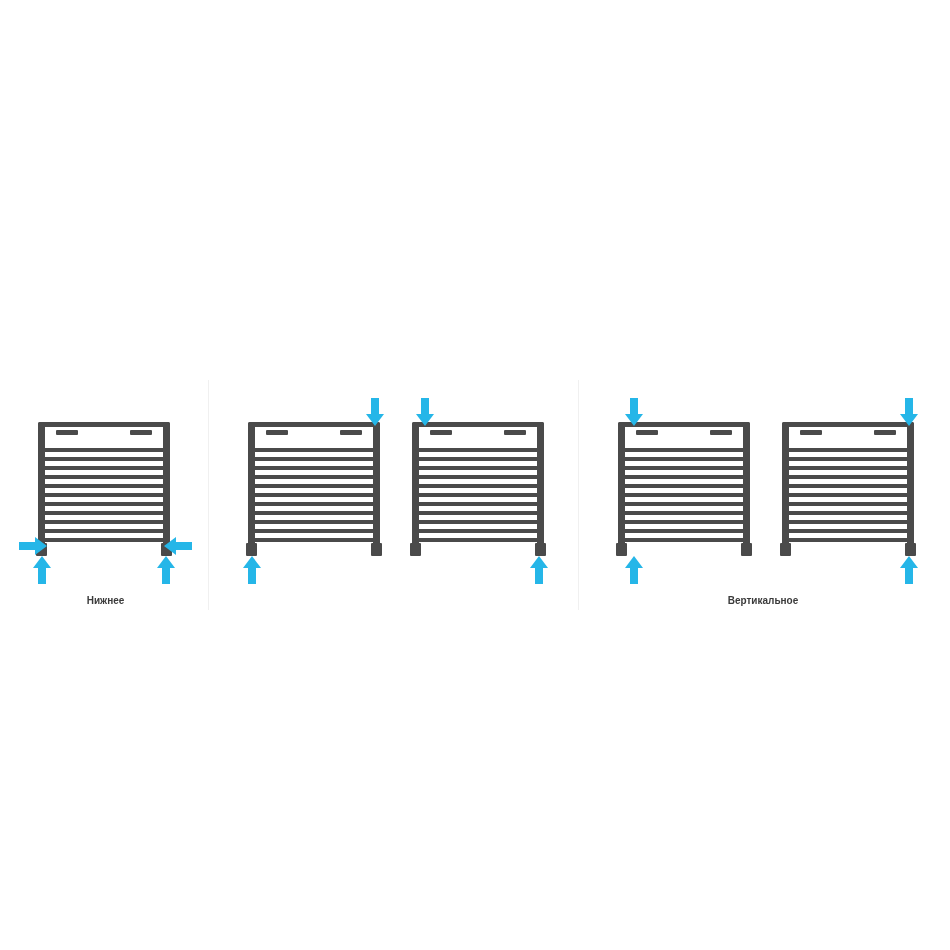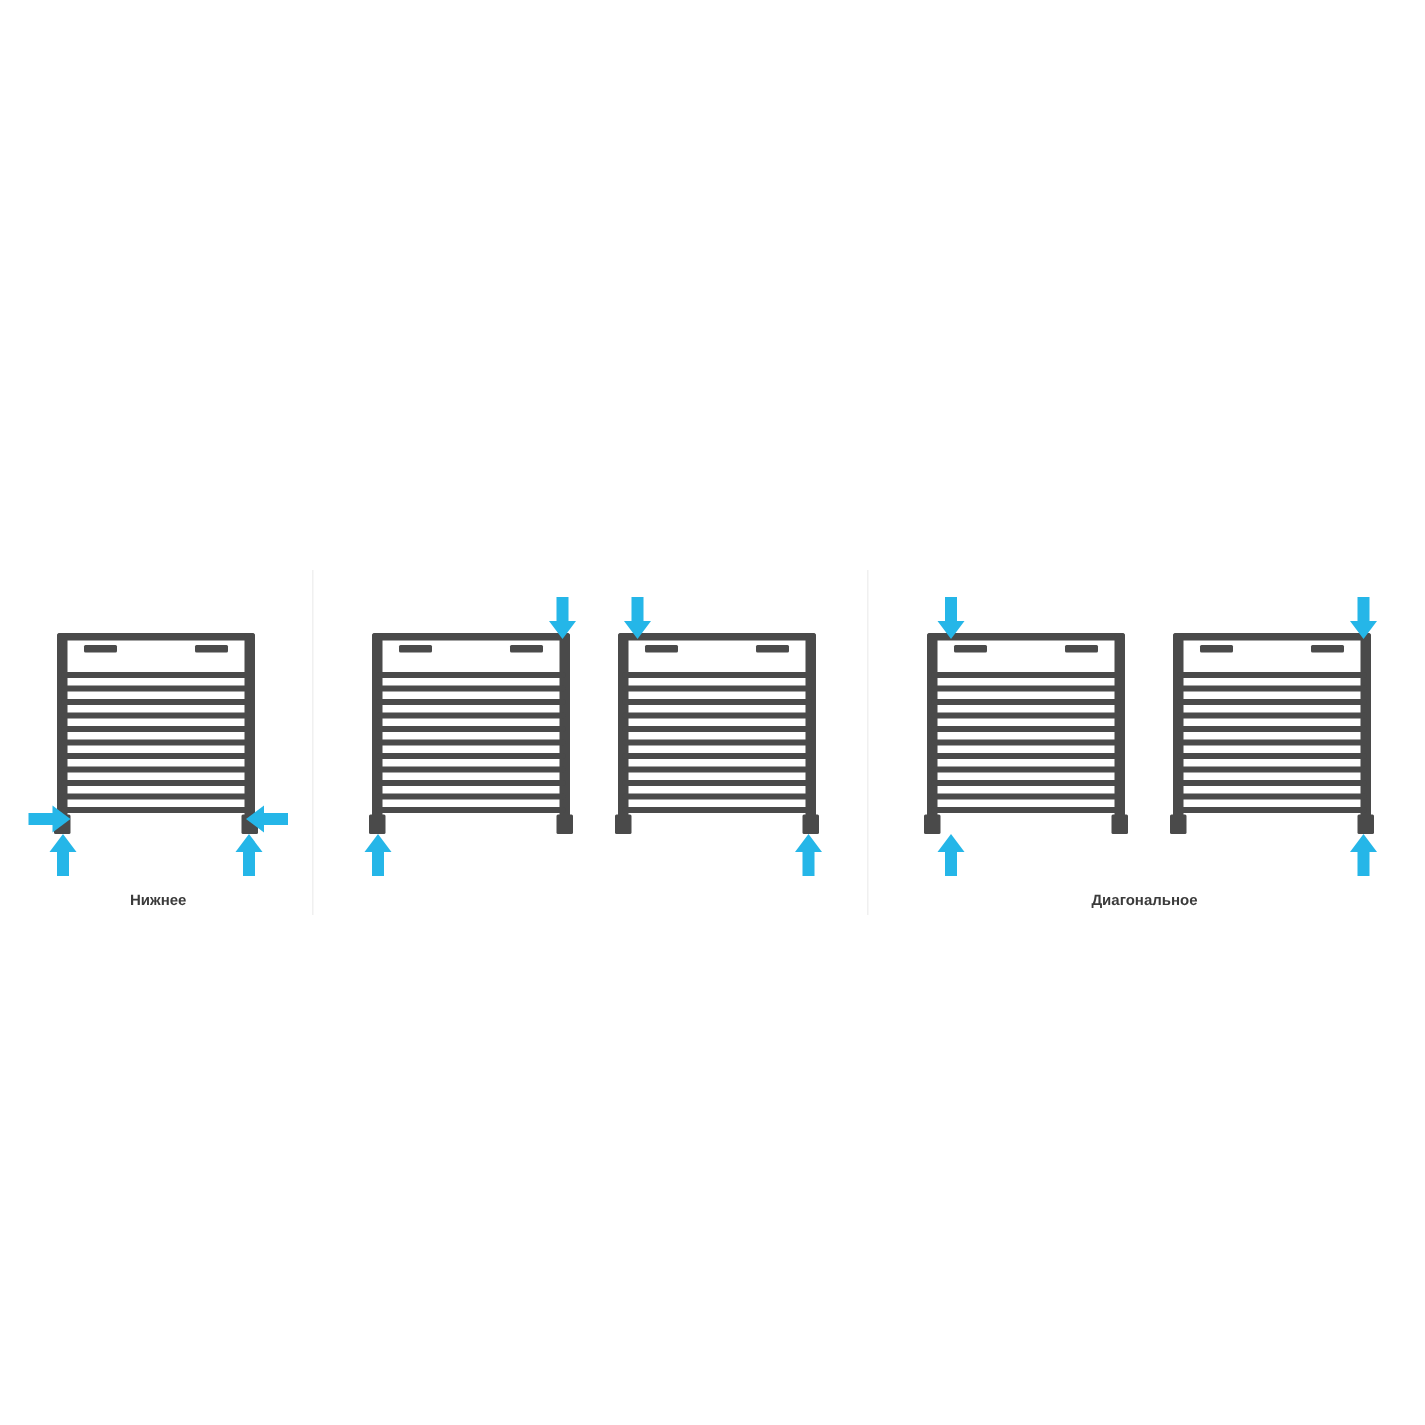--- a/index.html
+++ b/index.html
@@ -305,21 +305,21 @@
       <div class="shaft"></div>
         <div class="head"></div>
     </div>
     <div class="arrow up" style="left:321px; top:168px;">
       <div class="shaft"></div>
         <div class="head"></div>
     </div>
   </div>
 
   <div class="group" style="left:588px; width:350px; height:240px;">
-    <div class="group-label">Диагональное</div>
+    <div class="group-label">Вертикальное</div>
 
     <div class="rad" style="left:30px;">
       <div class="cap"></div>
       <div class="frame-l"></div>
       <div class="frame-r"></div>
       <div class="notch l"></div>
       <div class="notch r"></div>
       <div class="rungs">
         <div class="rung" style="top:13px;"></div>
         <div class="rung" style="top:22px;"></div>

